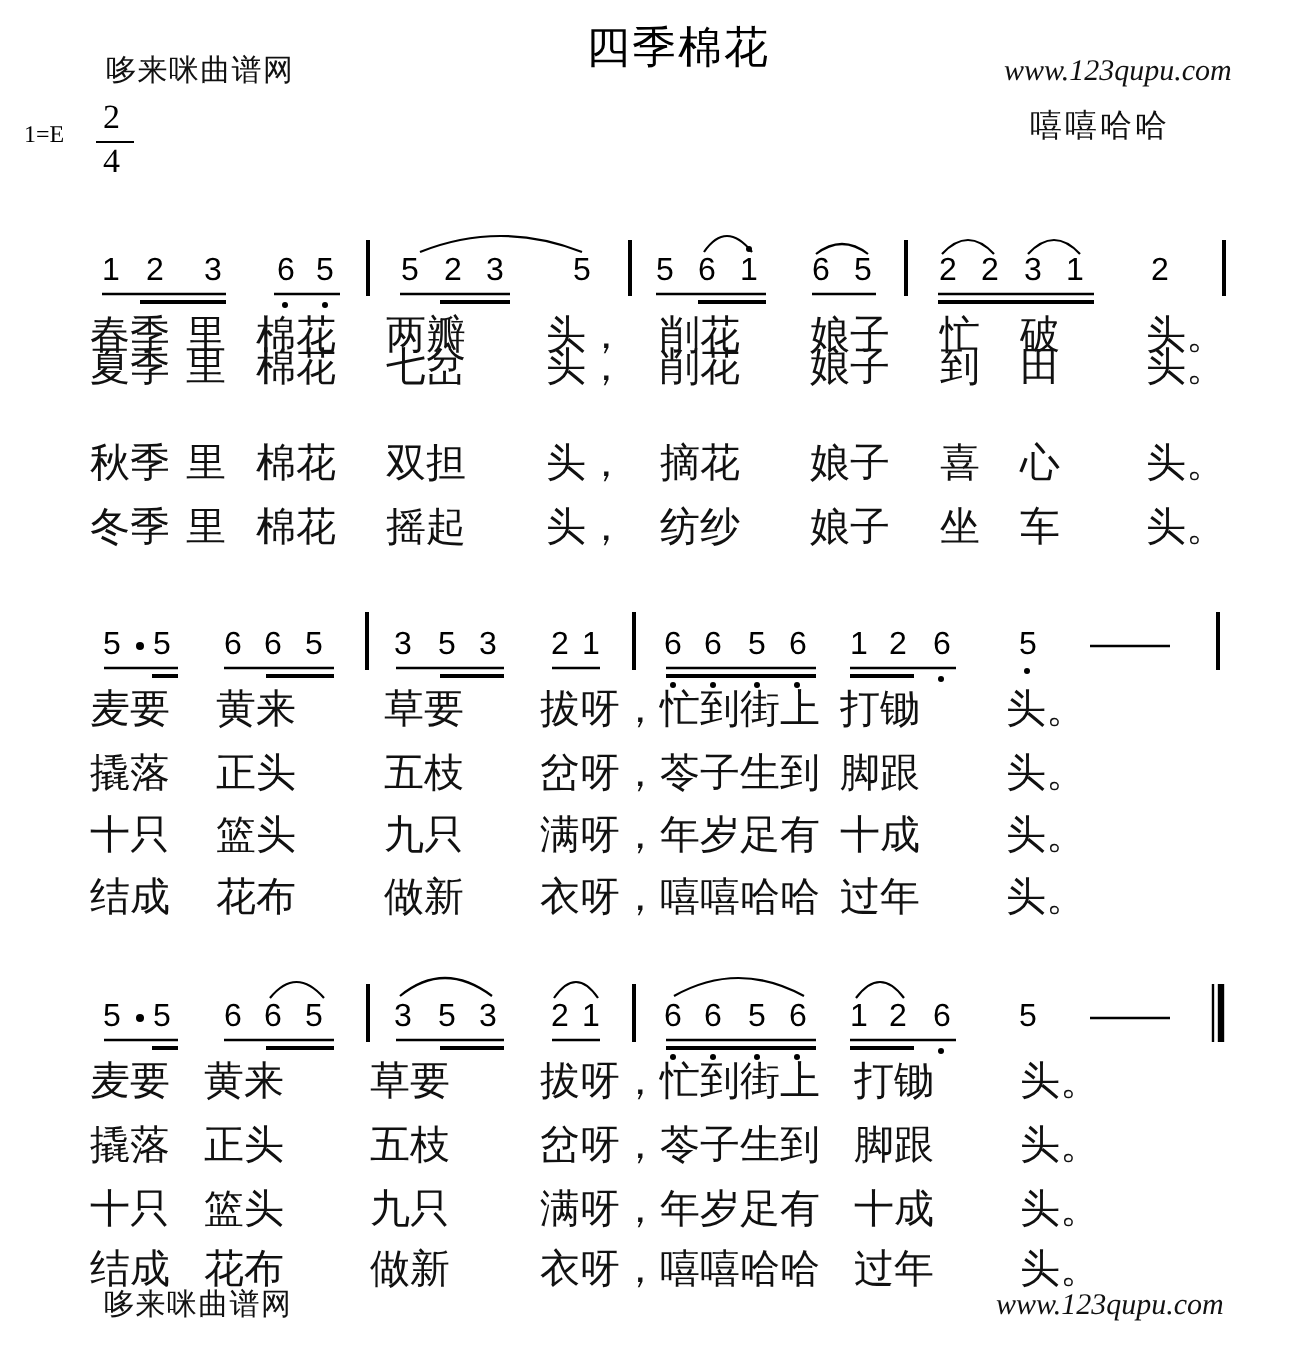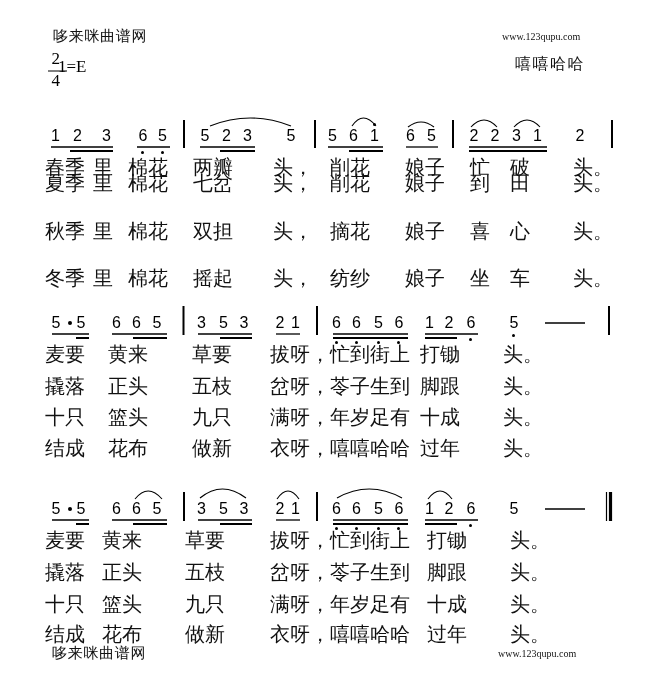--- a/index.html
+++ b/index.html
@@ -1,23 +1,23 @@
 <!DOCTYPE html>
 <html><head>
 <meta charset="utf-8">
 <style>
   html,body{margin:0;padding:0;background:#fff;}
   #page{position:relative;width:650px;height:675px;overflow:hidden;background:#fff;color:#000;}
   .t{position:absolute;white-space:nowrap;}
   .serif{font-family:"Liberation Serif","DejaVu Serif",serif;}
   .sans{font-family:"Liberation Sans","DejaVu Sans",sans-serif;}
   .site-name{font-size:15px;line-height:15px;letter-spacing:0.7px;color:#111;}
-  .site-url{font-size:10px;line-height:15px;color:#111;}
+  .site-url{font-size:15px;line-height:15px;color:#111;font-style:italic;}
   .title{font-size:22px;line-height:22px;letter-spacing:1px;color:#000;}
-  .key{font-size:17px;line-height:16px;margin-left:46px;}
+  .key{font-size:12px;line-height:16px;}
   .frac{font-size:17px;line-height:17px;}
   .genre{font-size:16px;line-height:16px;letter-spacing:1.5px;color:#111;}
   
   .n{position:absolute;font-family:"Liberation Sans","DejaVu Sans",sans-serif;font-size:16px;line-height:16px;color:#000;}
   .n[data-octave="-1"]::after{content:"";position:absolute;left:50%;margin-left:-1.5px;width:3px;height:3px;border-radius:50%;background:#000;top:var(--dy,19px);}
   .n[data-octave="1"]::before{content:"";position:absolute;left:50%;margin-left:-1px;width:3px;height:3px;border-radius:50%;background:#000;top:-5px;}
   .u0{--dy:19px}.u1{--dy:23px}.u2{--dy:26px}
   
   .verse{position:absolute;left:0;width:650px;height:20px;}
   .ly{position:absolute;top:0;font-family:"DejaVu Serif","Liberation Serif",serif;font-size:20px;line-height:20px;color:#111;white-space:nowrap;}
@@ -34,20 +34,21 @@
   #lines .bar{stroke-width:2;}
   #lines .slur{fill:none;stroke:#000;stroke-width:1.1;}
   #lines .dash{stroke-width:1.3;}
 </style>
 </head>
 <body>
 
 <div id="page">
 
   <div class="t serif site-name" style="left:53px;top:29px">哆来咪曲谱网</div>
+  <div class="t sans title" style="left:293px;top:13px">四季棉花</div>
   <div class="t serif site-url" style="left:502px;top:29px">www.123qupu.com</div>
   <div class="t serif key" style="left:12px;top:59px">1=E</div>
   <div class="t serif frac" style="left:51.5px;top:50px">2</div>
   <div class="t serif frac" style="left:51.5px;top:72px">4</div>
   <div class="t serif genre" style="left:515px;top:56px">嘻嘻哈哈</div>
 
   <div>
     <span class="n u1" style="left:51px;top:128px" data-octave="0">1</span>
     <span class="n u2" style="left:73px;top:128px" data-octave="0">2</span>
     <span class="n u2" style="left:102px;top:128px" data-octave="0">3</span>
@@ -99,21 +100,21 @@
       <span class="ly c1">里</span>
       <span class="ly c2">棉花</span>
       <span class="ly c3">双担</span>
       <span class="ly c4">头，</span>
       <span class="ly c5">摘花</span>
       <span class="ly c6">娘子</span>
       <span class="ly c7">喜</span>
       <span class="ly c8">心</span>
       <span class="ly c9">头。</span>
     </div>
-    <div class="verse" style="top:268px">
+    <div class="verse" style="top:253px">
       <span class="ly c0">冬季</span>
       <span class="ly c1">里</span>
       <span class="ly c2">棉花</span>
       <span class="ly c3">摇起</span>
       <span class="ly c4">头，</span>
       <span class="ly c5">纺纱</span>
       <span class="ly c6">娘子</span>
       <span class="ly c7">坐</span>
       <span class="ly c8">车</span>
       <span class="ly c9">头。</span>

